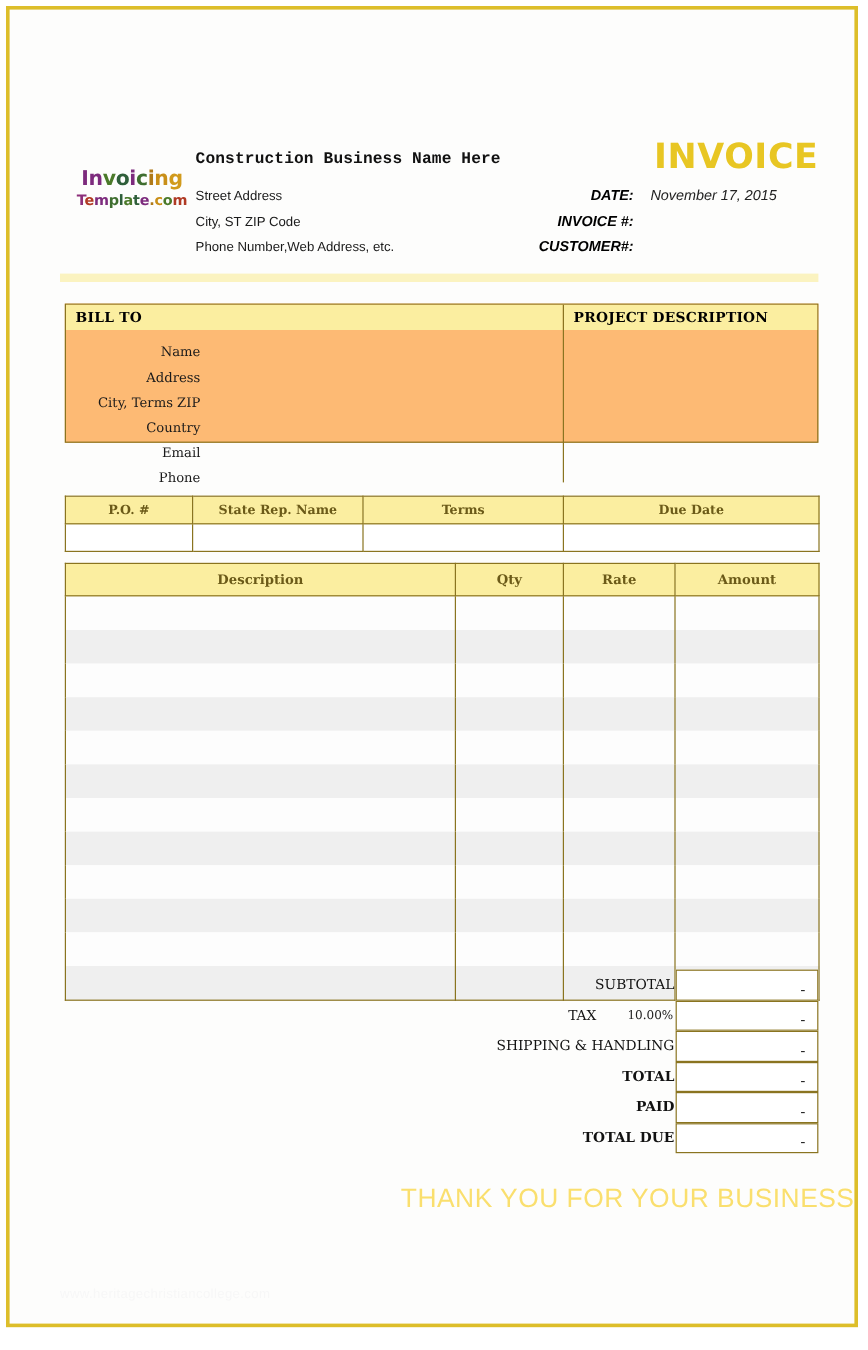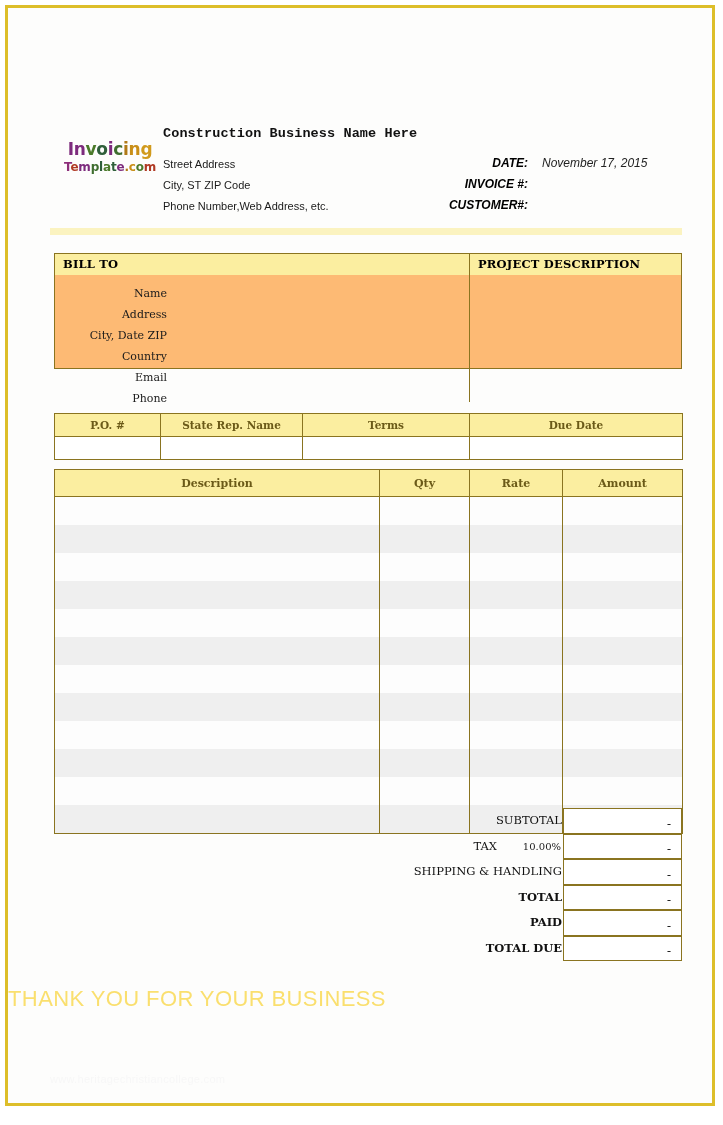--- a/index.html
+++ b/index.html
@@ -324,21 +324,21 @@
     font-size: 12px;
     color: #111111;
   }
 
   
   #thankyou {
     position: absolute;
     left: 0;
     top: 978px;
     width: 704px;
-    text-align: left;
+    text-align: right;
     font-family: "Liberation Sans", sans-serif;
     font-size: 22px;
     color: #fadf6e;
     letter-spacing: 0.4px;
     white-space: nowrap;
   }
   #watermark {
     position: absolute;
     left: 42px;
     top: 1065px;
@@ -360,20 +360,21 @@
       <div id="logo-block">
         <div id="logo-line1"><span class="lg" style="color: rgb(125, 43, 125);">I</span><span class="lg" style="color: rgb(125, 43, 125);">n</span><span class="lg" style="color: rgb(75, 122, 42);">v</span><span class="lg" style="color: rgb(47, 95, 58);">o</span><span class="lg" style="color: rgb(125, 43, 125);">i</span><span class="lg" style="color: rgb(63, 110, 47);">c</span><span class="lg" style="color: rgb(176, 122, 24);">i</span><span class="lg" style="color: rgb(201, 143, 24);">n</span><span class="lg" style="color: rgb(209, 154, 28);">g</span></div>
         <div id="logo-line2"><span class="lg" style="color: rgb(141, 47, 122);">T</span><span class="lg" style="color: rgb(176, 58, 36);">e</span><span class="lg" style="color: rgb(125, 43, 125);">m</span><span class="lg" style="color: rgb(63, 110, 47);">p</span><span class="lg" style="color: rgb(47, 95, 58);">l</span><span class="lg" style="color: rgb(75, 122, 42);">a</span><span class="lg" style="color: rgb(47, 95, 58);">t</span><span class="lg" style="color: rgb(125, 43, 125);">e</span><span class="lg" style="color: rgb(176, 122, 24);">.</span><span class="lg" style="color: rgb(201, 143, 24);">c</span><span class="lg" style="color: rgb(75, 122, 42);">o</span><span class="lg" style="color: rgb(176, 58, 36);">m</span></div>
       </div>
 
       <div id="biz-name">Construction Business Name Here</div>
       <div class="biz-addr" id="biz-addr-0">Street Address</div>
       <div class="biz-addr" id="biz-addr-1">City, ST  ZIP Code</div>
       <div class="biz-addr" id="biz-addr-2">Phone Number,Web Address, etc.</div>
 
+      <div id="invoice-word">INVOICE</div>
 
       <div class="meta-row" id="meta-0">
         <div class="meta-label">DATE:</div>
         <div class="meta-value">November 17, 2015</div>
       </div>
       <div class="meta-row" id="meta-2">
         <div class="meta-label">CUSTOMER#:</div>
         <div class="meta-value"></div>
       </div>
       <div class="meta-row" id="meta-1">
@@ -388,21 +389,21 @@
       <div id="billto-head-left">
         <div class="block-head-text">BILL TO</div>
       </div>
       <div id="billto-head-right">
         <div class="block-head-text">PROJECT DESCRIPTION</div>
       </div>
       <div id="billto-divider"></div>
       <div id="billto-fields">
         <div class="billto-field bf-0">Name</div>
         <div class="billto-field bf-1">Address</div>
-        <div class="billto-field bf-2">City, Date ZIP</div>
+        <div class="billto-field bf-2">City, Terms ZIP</div>
         <div class="billto-field bf-3">Country</div>
         <div class="billto-field bf-4">Email</div>
         <div class="billto-field bf-5">Phone</div>
       </div>
     </div>
 
     <table id="po-table">
       <colgroup>
         <col style="width:106px">
         <col style="width:142px">

